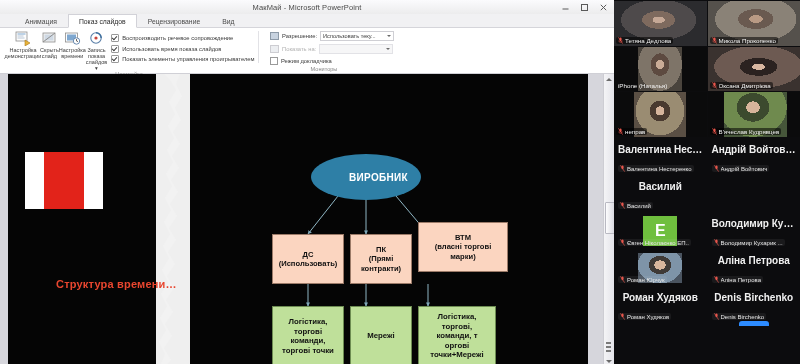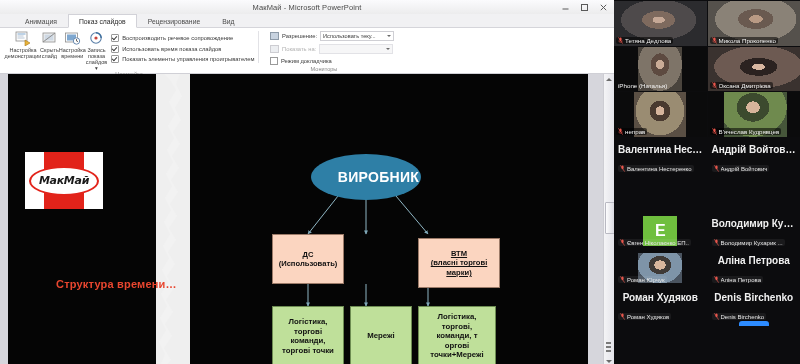--- a/index.html
+++ b/index.html
@@ -136,21 +136,21 @@
     white-space:nowrap;
   }
 
   
   .node{position:absolute;box-sizing:border-box;}
   .ell{
     border-radius:50%;display:flex;align-items:center;justify-content:center;
     text-align:center;
   }
   .ell.blue{background:#2e7fa6;}
-  .ell.blue span{font-size:14px;font-weight:bold;color:#ffffff;letter-spacing:.3px;margin-left:25px;}
+  .ell.blue span{font-size:10px;font-weight:bold;color:#ffffff;letter-spacing:.3px;margin-left:25px;}
 
   .bx{
     display:flex;align-items:center;justify-content:center;text-align:center;
     font-weight:bold;line-height:9.5px;box-sizing:border-box;padding:1px;
   }
   .bx.peach{background:#fbd5c0;border:1px solid #9b7a68;color:#111;font-size:7.6px;}
   .bx.green{background:#bfe09a;border:1px solid #6d8c52;color:#111;font-size:7.8px;}
 
   .lines{position:absolute;left:0;top:0;width:580px;height:292px;pointer-events:none;}
 
@@ -366,23 +366,20 @@
                        L15,106 L22,118 L14,130 L21,142 L13,154 L20,166 L12,178 L19,190
                        L11,202 L18,214 L10,226 L17,238 L9,250 L16,262 L8,274 L15,286 L10,292
                        L4,292 L9,280 L3,268 L10,256 L4,244 L11,232 L5,220 L12,208 L6,196
                        L13,184 L7,172 L14,160 L8,148 L15,136 L9,124 L16,112 L10,100 L17,88
                        L11,76 L18,64 L12,52 L19,40 L13,28 L20,16 L14,6 Z" fill="#f2f2f2"></path>
             </svg>
           </div>
 
           <div class="logo">
             <div class="redband"></div>
-            <div class="oval">
-              <span>МакМай</span>
-            </div>
           </div>
 
           <div class="slide-title">Структура времени…</div>
 
           <svg class="lines">
             <defs>
               <marker id="ah" markerWidth="5" markerHeight="5" refX="3.6" refY="2" orient="auto">
                 <path d="M0,0 L4,2 L0,4 z" fill="#7fa8b8"></path>
               </marker>
             </defs>
@@ -398,21 +395,24 @@
             <line x1="358" y1="292" x2="358" y2="312" stroke="#8fb6c4" stroke-width="1" marker-end="url(#ah)"></line>
             <line x1="420" y1="292" x2="390" y2="312" stroke="#8fb6c4" stroke-width="1" marker-end="url(#ah)"></line>
           </svg>
 
           <div class="node ell blue" style="left:303px;top:80px;width:110px;height:46px;">
             <span>ВИРОБНИК</span>
           </div>
 
           <div class="node bx peach" style="left:264px;top:160px;width:72px;height:50px;white-space:pre-line;">ДС
 (Использовать)</div>
-          <div class="node bx peach" style="left:410px;top:164px;width:82px;height:50px;white-space:pre-line;text-decoration:underline;">ВТМ
+          <div class="node bx peach" style="left:342px;top:160px;width:62px;height:50px;white-space:pre-line;">ПК
+(Прямі
+контракти)</div>
+          <div class="node bx peach" style="left:410px;top:148px;width:90px;height:50px;white-space:pre-line;">ВТМ
 (власні торгові
 марки)</div>
 
           <div class="node bx green" style="left:264px;top:232px;width:72px;height:60px;white-space:pre-line;">Логістика,
 торгові
 команди,
 торгові точки</div>
           <div class="node bx green" style="left:342px;top:232px;width:62px;height:60px;white-space:pre-line;">Мережі</div>
           <div class="node bx green" style="left:410px;top:232px;width:78px;height:60px;white-space:pre-line;">Логістика,
 торгові,
@@ -534,20 +534,30 @@
             <svg class="micon2" viewBox="0 0 5 7">
               <rect x="1.4" y="0.6" width="2.2" height="3.6" rx="1.1" fill="#e8564c"></rect>
               <line x1="0.4" y1="0.3" x2="4.6" y2="6.6" stroke="#e8564c" stroke-width=".7"></line>
             </svg>
             <span class="nm2">Андрій Войтович</span>
           </div>
         </div>
       </div>
 
       <div class="prow">
+        <div class="pcell">
+          <div class="pbig">Василий</div>
+          <div class="pchip">
+            <svg class="micon2" viewBox="0 0 5 7">
+              <rect x="1.4" y="0.6" width="2.2" height="3.6" rx="1.1" fill="#e8564c"></rect>
+              <line x1="0.4" y1="0.3" x2="4.6" y2="6.6" stroke="#e8564c" stroke-width=".7"></line>
+            </svg>
+            <span class="nm2">Василий</span>
+          </div>
+        </div>
       </div>
 
       <div class="prow">
         <div class="pcell">
           <div class="avatar letter">Е</div>
           <div class="pchip">
             <svg class="micon2" viewBox="0 0 5 7">
               <rect x="1.4" y="0.6" width="2.2" height="3.6" rx="1.1" fill="#e8564c"></rect>
               <line x1="0.4" y1="0.3" x2="4.6" y2="6.6" stroke="#e8564c" stroke-width=".7"></line>
             </svg>

